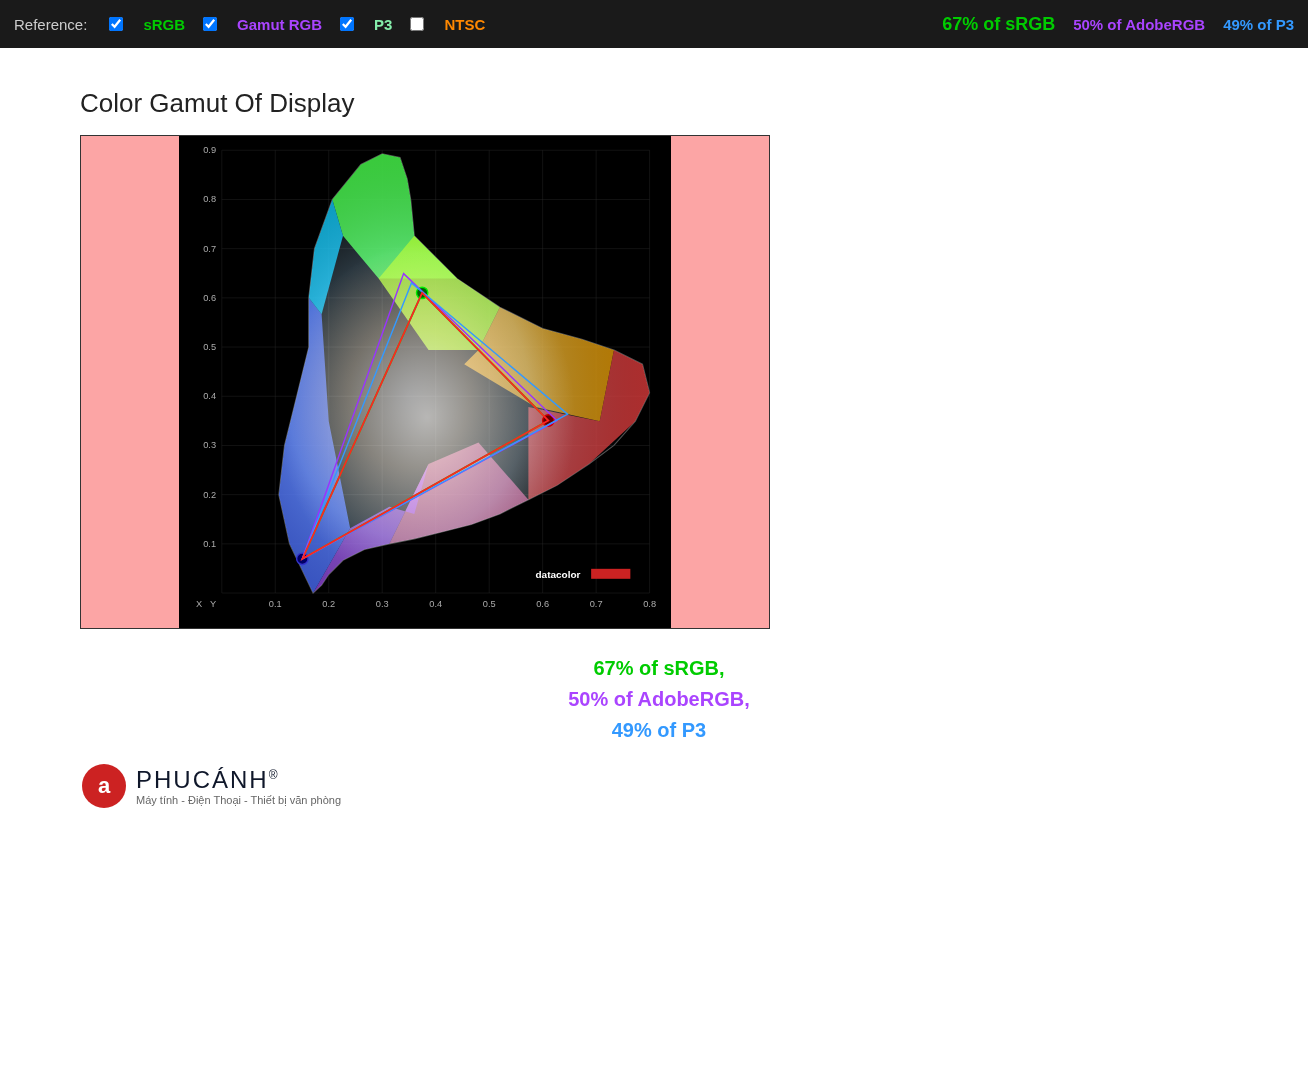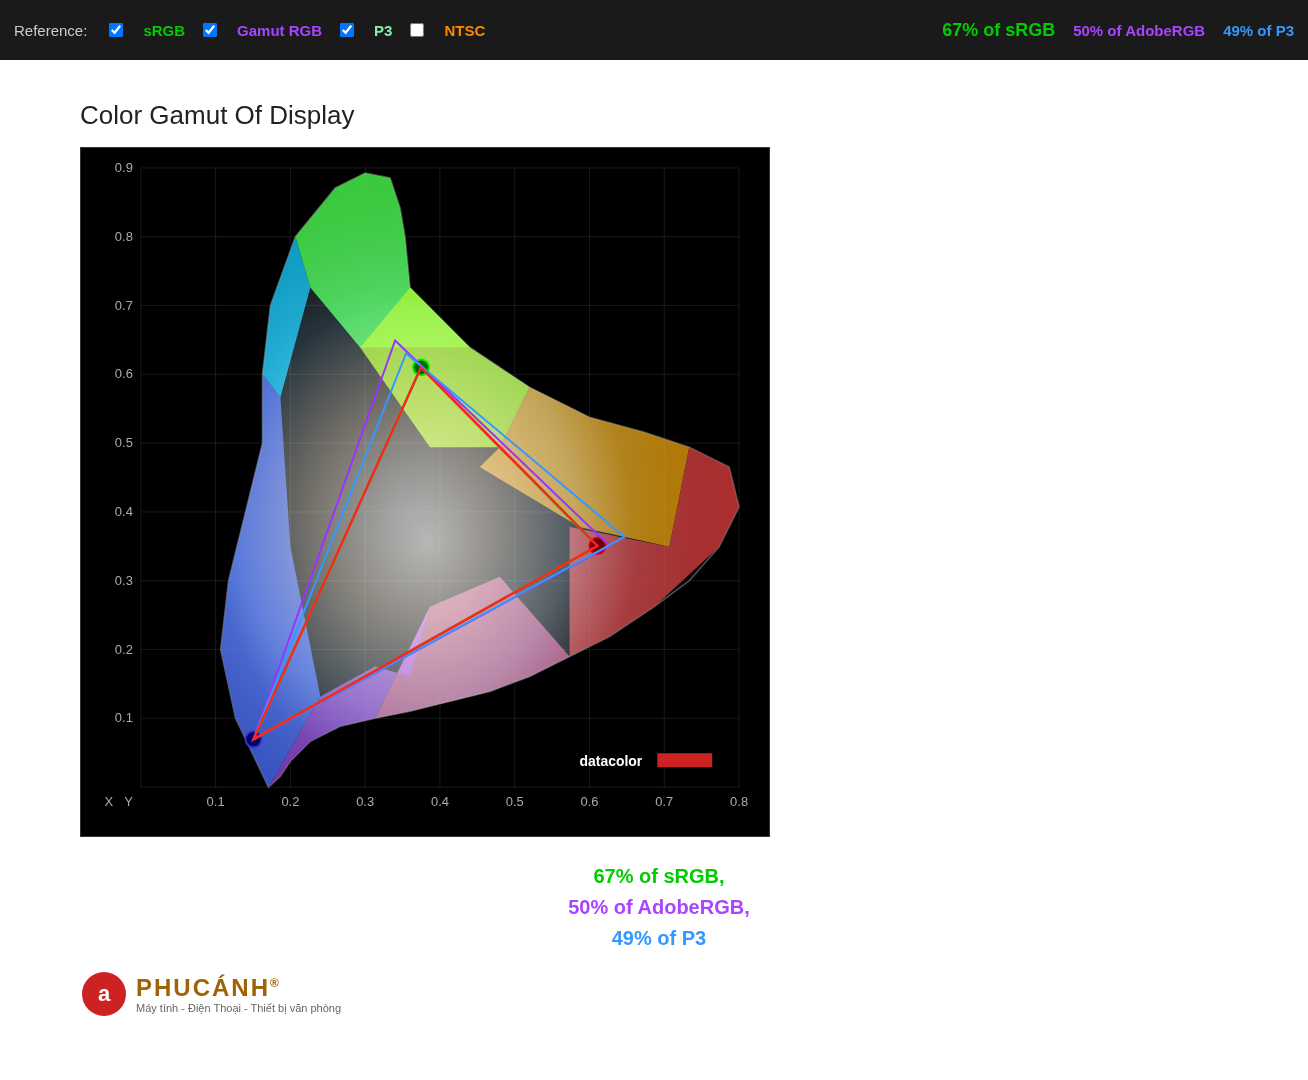--- a/index.html
+++ b/index.html
@@ -10,21 +10,21 @@
       min-height: 1080px;
     }
 
     
     .topbar {
       background: #1a1a1a;
       display: flex;
       align-items: center;
       padding: 6px 14px;
       gap: 18px;
-      height: 60px;
+      height: 48px;
     }
     .topbar-label {
       color: #cccccc;
       font-size: 15px;
       margin-right: 4px;
     }
     .checkbox-item {
       display: flex;
       align-items: center;
       gap: 20px;
@@ -54,21 +54,21 @@
     .page-title {
       font-size: 26px;
       color: #222222;
       font-weight: normal;
       margin-bottom: 16px;
     }
 
     
     .chart-container {
       width: 690px;
-      height: 690px;
+      height: 494px;
       background: #fca5a5;
       position: relative;
       border: 1px solid #333;
     }
 
     
     .chart-svg {
       width: 100%;
       height: 100%;
     }
@@ -373,21 +373,21 @@
   <div class="logo-area">
     <div style="display:flex; align-items:center; gap:8px;">
 
       <div style="position:relative; width:48px; height:48px;">
         <svg width="48" height="48" viewBox="0 0 48 48">
           <circle cx="24" cy="24" r="22" fill="#cc2222"></circle>
           <text x="24" y="31" text-anchor="middle" fill="white" font-size="22" font-weight="bold">a</text>
         </svg>
       </div>
       <div>
-        <div style="font-size:24px; font-weight:bold; color:#a16207; letter-spacing:2px;">
+        <div style="font-size:24px; font-weight:normal; color:#0f172a; letter-spacing:2px;">
           PHUCÁNH<sup style="font-size:12px;">®</sup>
         </div>
         <div style="font-size:11px; color:#666;">Máy tính - Điện Thoại - Thiết bị văn phòng</div>
       </div>
     </div>
   </div>
 
 </div>
 
 </body></html>

